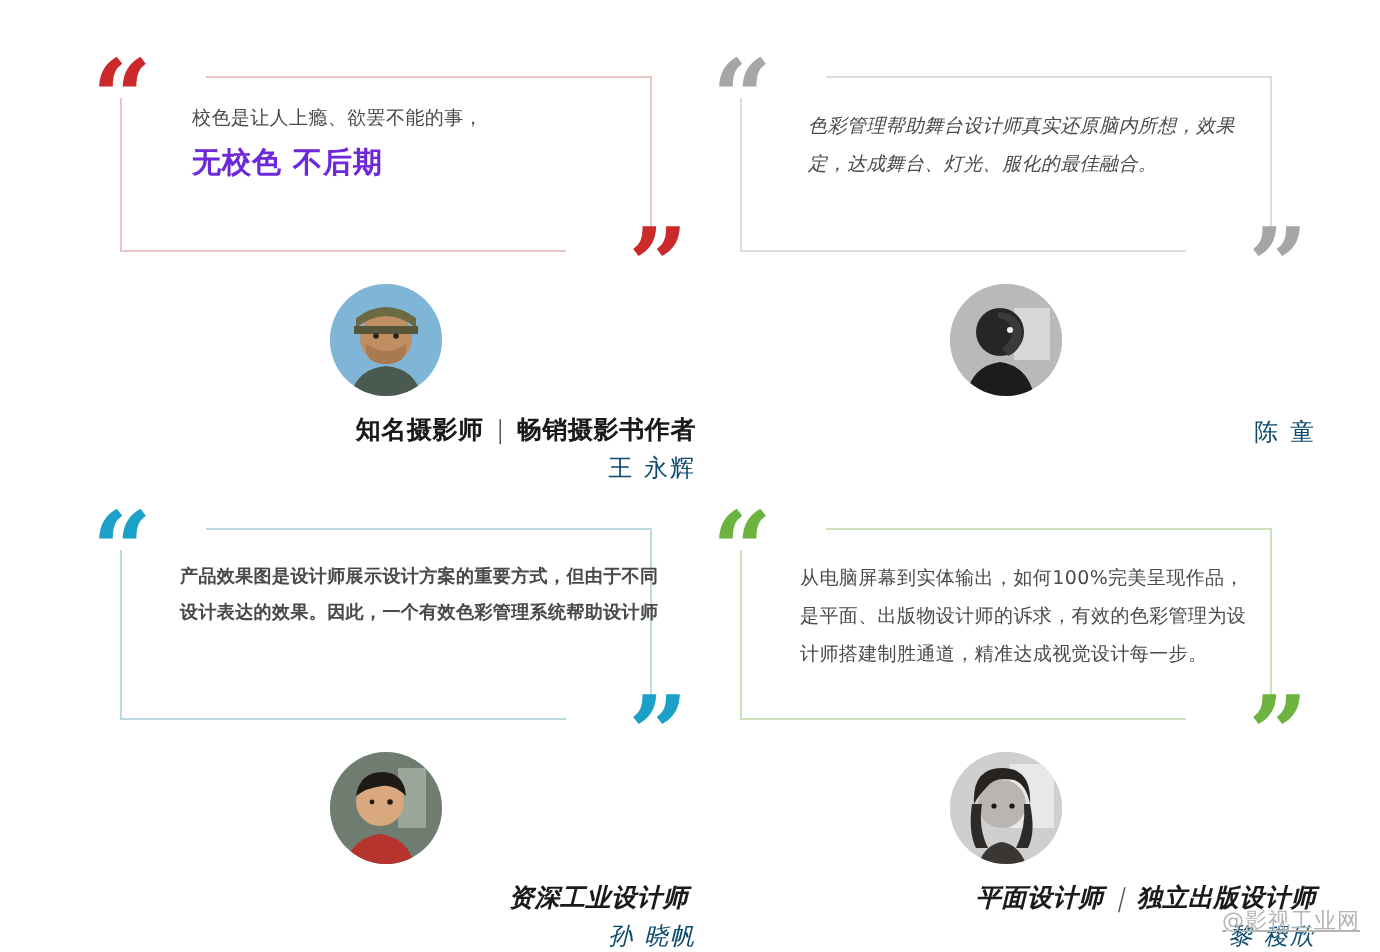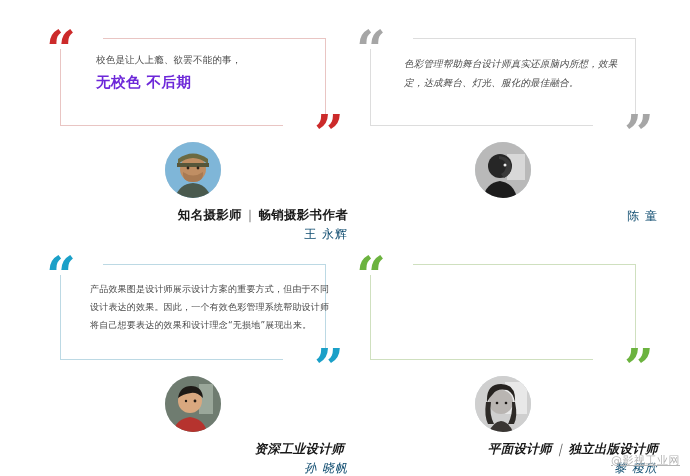--- a/index.html
+++ b/index.html
@@ -100,21 +100,21 @@
   .quote-text .headline {
     font-size: 14.5px;
     font-weight: 700;
     color: #6d28d9;
     line-height: 24px;
     letter-spacing: 0.5px;
     margin-top: 1px;
   }
 
   .cell-tr .quote-text { left: 56px; top: 38px; font-style: italic; }
-  .cell-bl .quote-text { left: 52px; top: 38px; font-size: 9px; line-height: 18px; }
+  .cell-bl .quote-text { left: 52px; top: 38px; font-size: 9px; line-height: 18px; font-weight: bold; }
   .cell-br .quote-text { left: 52px; top: 38px; }
 
   
   .avatar {
     position: absolute;
     left: 50%;
     transform: translateX(-50%);
     top: 126px;
     width: 56px;
     height: 56px;
@@ -239,21 +239,20 @@
     <div class="quote-frame">
       <div class="frame-notch"></div>
       <div class="frame-notch-br"></div>
     </div>
     <div class="qmark qmark-open c-blue">“</div>
     <div class="qmark qmark-close c-blue">”</div>
 
     <div class="quote-text">
       <p>产品效果图是设计师展示设计方案的重要方式，但由于不同</p>
       <p>设计表达的效果。因此，一个有效色彩管理系统帮助设计师</p>
-      <p>将自己想要表达的效果和设计理念“无损地”展现出来。</p>
     </div>
 
     <div class="avatar">
       <svg viewBox="0 0 56 56" xmlns="http://www.w3.org/2000/svg">
         <rect width="56" height="56" fill="#6f7c70"></rect>
         <rect x="34" y="8" width="14" height="30" fill="#9aa79a"></rect>
         <circle cx="25" cy="25" r="12" fill="#d9a87f"></circle>
         <path d="M13 22 q2 -12 13 -12 q11 0 12 12 q-6 -6 -12 -5 q-8 1 -13 5 z" fill="#1e1a16"></path>
         <path d="M8 56 q3 -13 17 -15 q14 2 17 15 z" fill="#b6332e"></path>
         <circle cx="30" cy="25" r="1.4" fill="#221a13"></circle>
@@ -270,20 +269,25 @@
   </div>
 
   <div class="cell cell-br">
     <div class="quote-frame">
       <div class="frame-notch"></div>
       <div class="frame-notch-br"></div>
     </div>
     <div class="qmark qmark-open c-green">“</div>
     <div class="qmark qmark-close c-green">”</div>
 
+    <div class="quote-text">
+      <p>从电脑屏幕到实体输出，如何100%完美呈现作品，</p>
+      <p>是平面、出版物设计师的诉求，有效的色彩管理为设</p>
+      <p>计师搭建制胜通道，精准达成视觉设计每一步。</p>
+    </div>
 
     <div class="avatar">
       <svg viewBox="0 0 56 56" xmlns="http://www.w3.org/2000/svg">
         <rect width="56" height="56" fill="#cfcfcf"></rect>
         <rect x="30" y="6" width="22" height="32" fill="#e8e8e8"></rect>
         <circle cx="26" cy="26" r="12" fill="#b9b5b2"></circle>
         <path d="M12 26 q-1 -18 14 -18 q15 0 14 18 q-2 -10 -8 -12 q-10 -2 -14 4 q-4 4 -6 8 z" fill="#262320"></path>
         <path d="M11 26 q-2 14 2 22 l6 0 q-5 -10 -3 -22 z" fill="#2d2a27"></path>
         <path d="M40 26 q3 14 -1 22 l-6 0 q5 -10 4 -22 z" fill="#2d2a27"></path>
         <path d="M14 56 q4 -10 12 -11 q8 1 12 11 z" fill="#3a3633"></path>

